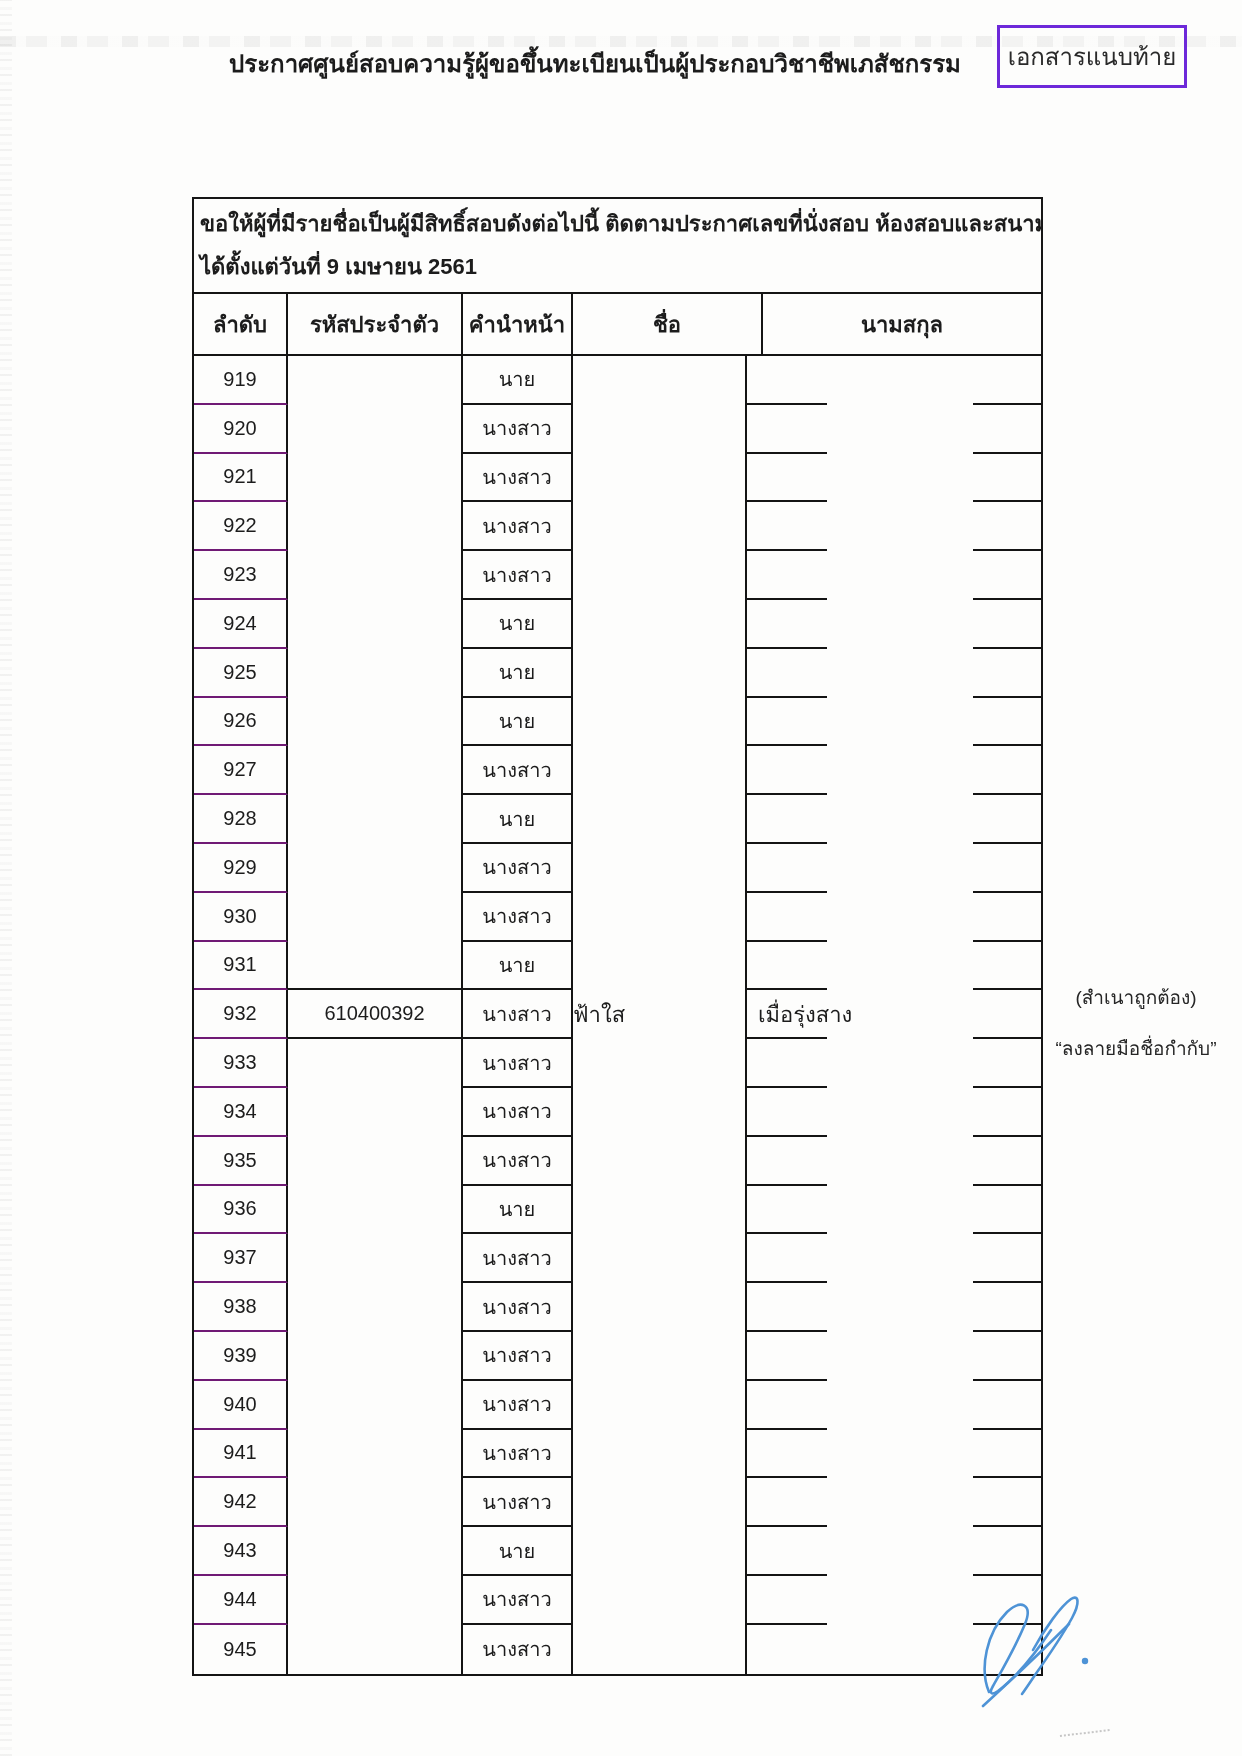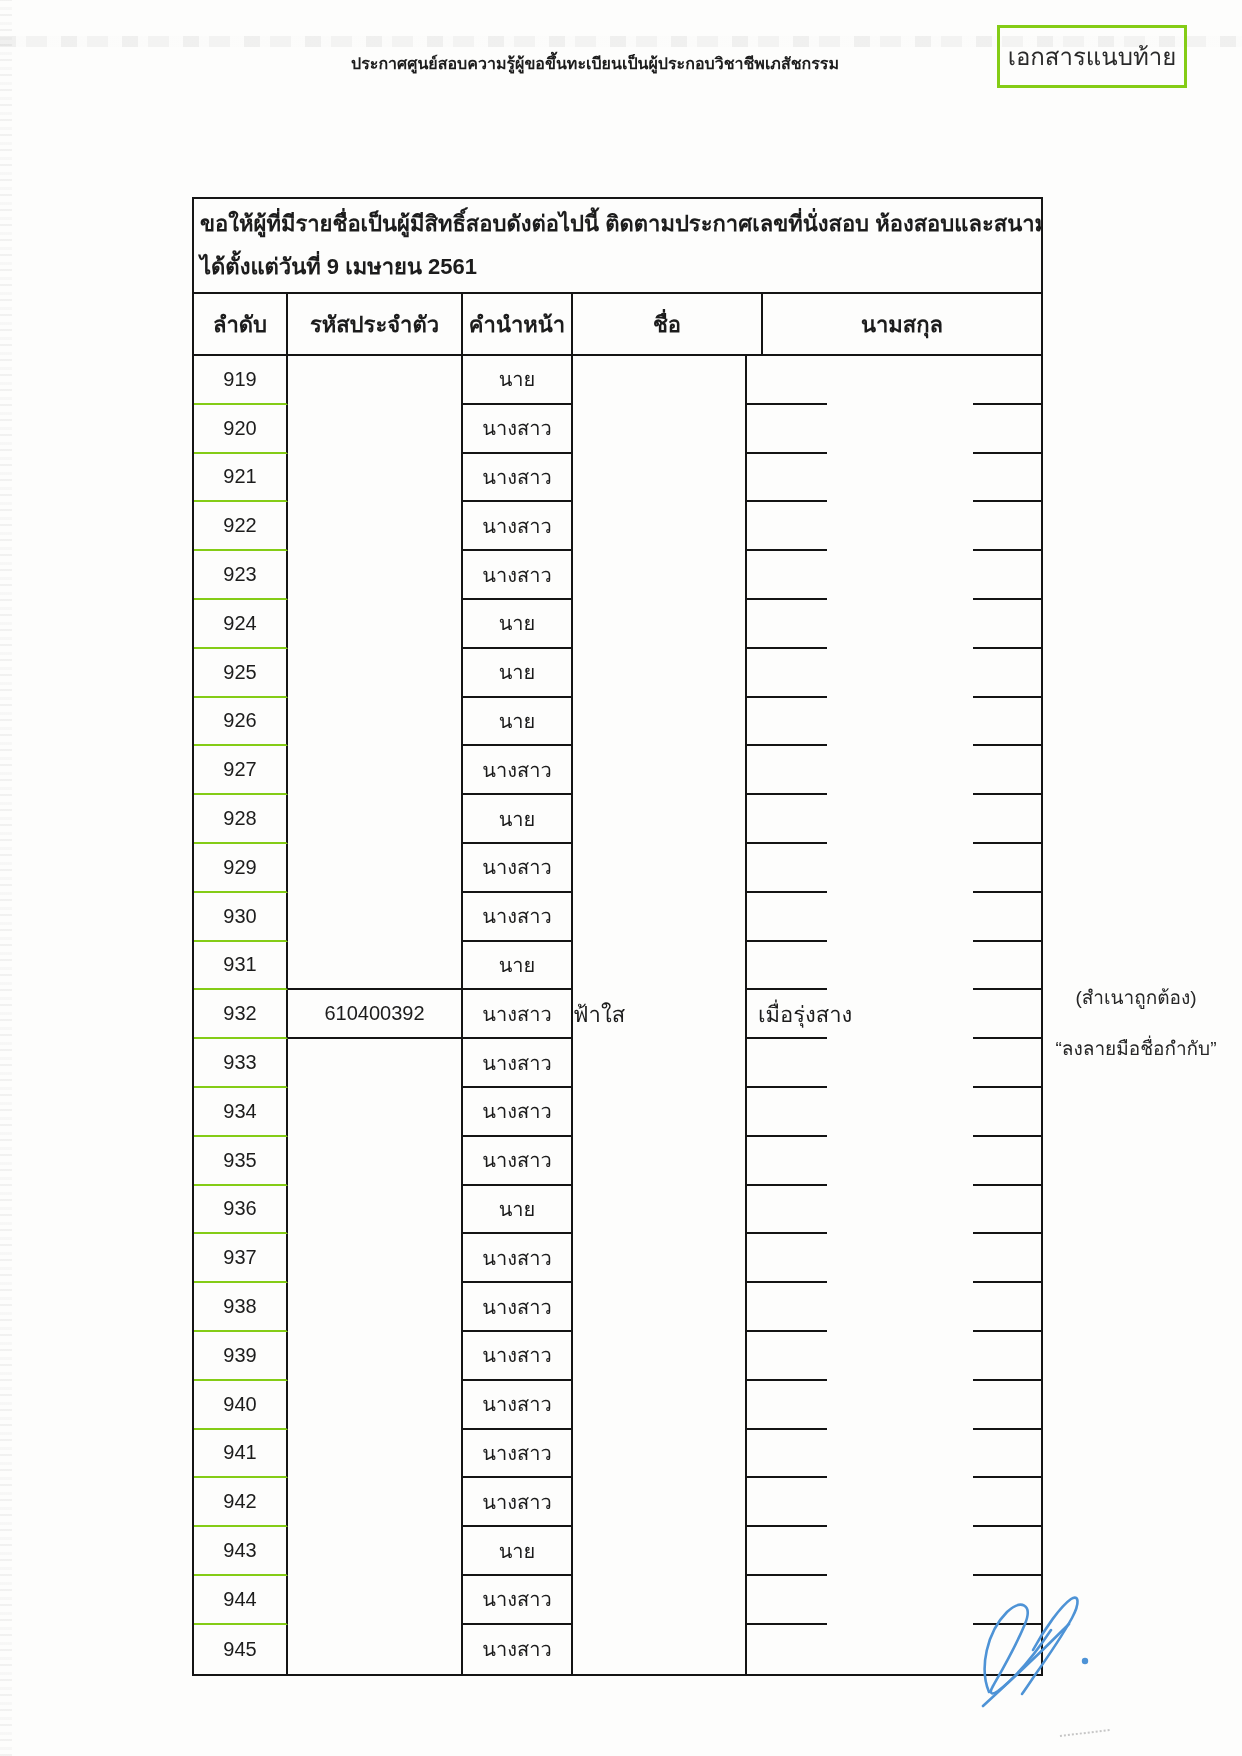--- a/index.html
+++ b/index.html
@@ -16,30 +16,30 @@
       rgba(130,130,130,.18) 26px 47px, rgba(180,180,180,.04) 47px 61px);
   }
   .scan-edge {
     position:absolute; left:0; top:0; width:12px; height:100%; opacity:.5;
     background:repeating-linear-gradient(0deg,
       rgba(110,110,110,.16) 0 2px, rgba(0,0,0,0) 2px 6px,
       rgba(140,140,140,.10) 6px 9px, rgba(0,0,0,0) 9px 15px);
   }
   .corner-box {
     position:absolute; left:997px; top:25px; width:190px; height:63px;
-    border:3px solid #84cc16; box-sizing:border-box;
+    border:3px solid #6d28d9; box-sizing:border-box;
     display:flex; align-items:center; justify-content:center;
     font-size:24px; color:#2a2a2a;
   }
   .doc-header {
     position:absolute; left:140px; top:42px; width:910px;
     text-align:center; font-weight:600;
   }
   .doc-title-main   { font-size:31px; line-height:40px; }
-  .doc-title-sub    { font-size:16px; line-height:44px; }
+  .doc-title-sub    { font-size:24px; line-height:44px; }
   .doc-title-subject{ font-size:24px; line-height:48px; }
 
   .notice-box {
     position:absolute; left:192px; top:197px; width:851px; height:95px;
     border:2px solid #161616; border-bottom:none; box-sizing:border-box;
     padding:3px 2px 0 6px; font-size:22px; font-weight:600; overflow:hidden;
   }
   .notice-line { line-height:43px; white-space:nowrap; }
 
   .exam-table {
@@ -50,21 +50,21 @@
            font-size:22px; font-weight:600; }
   .th { display:flex; align-items:center; justify-content:center;
         box-sizing:border-box; border-right:2px solid #141414; }
   .th:last-child { border-right:none; }
   .w-no{width:94px;} .w-code{width:175px;} .w-prefix{width:110px;}
   .w-first{width:190px;} .w-last{flex:1;}
 
   .row { display:flex; height:48.8px; }
   .td { box-sizing:border-box; display:flex; align-items:center;
         justify-content:center; font-size:20px; border-right:2px solid #141414; }
-  .c-no     { width:94px;  border-bottom:2px solid #84cc16; }
+  .c-no     { width:94px;  border-bottom:2px solid #701a75; }
   .c-code   { width:175px; }
   .c-code.hline { border-bottom:2px solid #141414; }
   .c-prefix { width:110px; border-bottom:2px solid #141414; }
   .c-first  { width:174px; justify-content:flex-start; font-size:22px; }
   .c-last   { flex:1; border-right:none; position:relative;
               justify-content:flex-start; padding-left:11px; font-size:22px; }
   .c-last::before { content:""; position:absolute; left:0; bottom:0;
                     width:80px; height:2px; background:#141414; }
   .c-last::after  { content:""; position:absolute; right:0; bottom:0;
                     width:68px; height:2px; background:#141414; }

